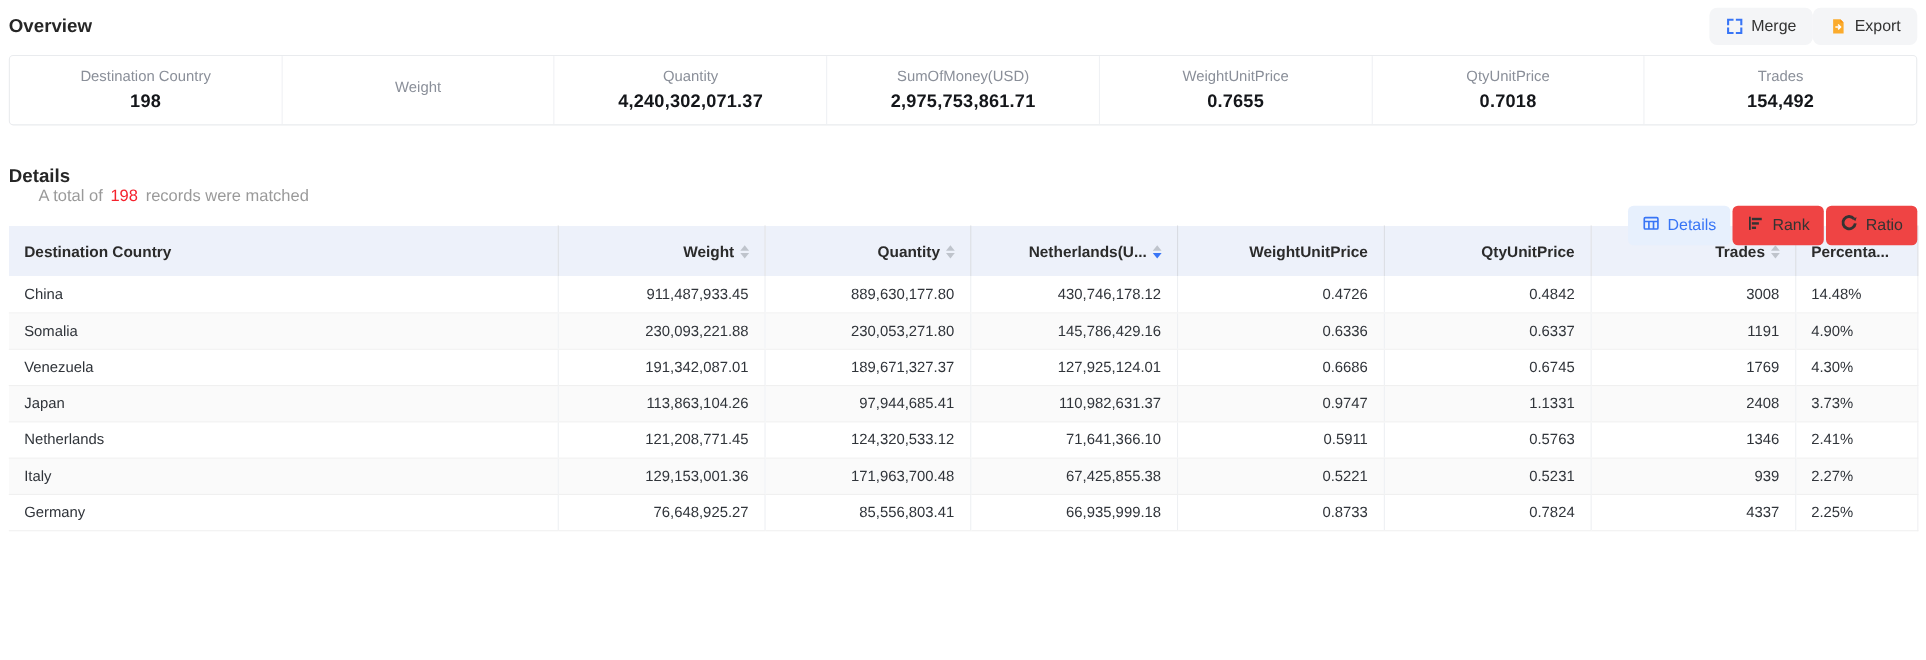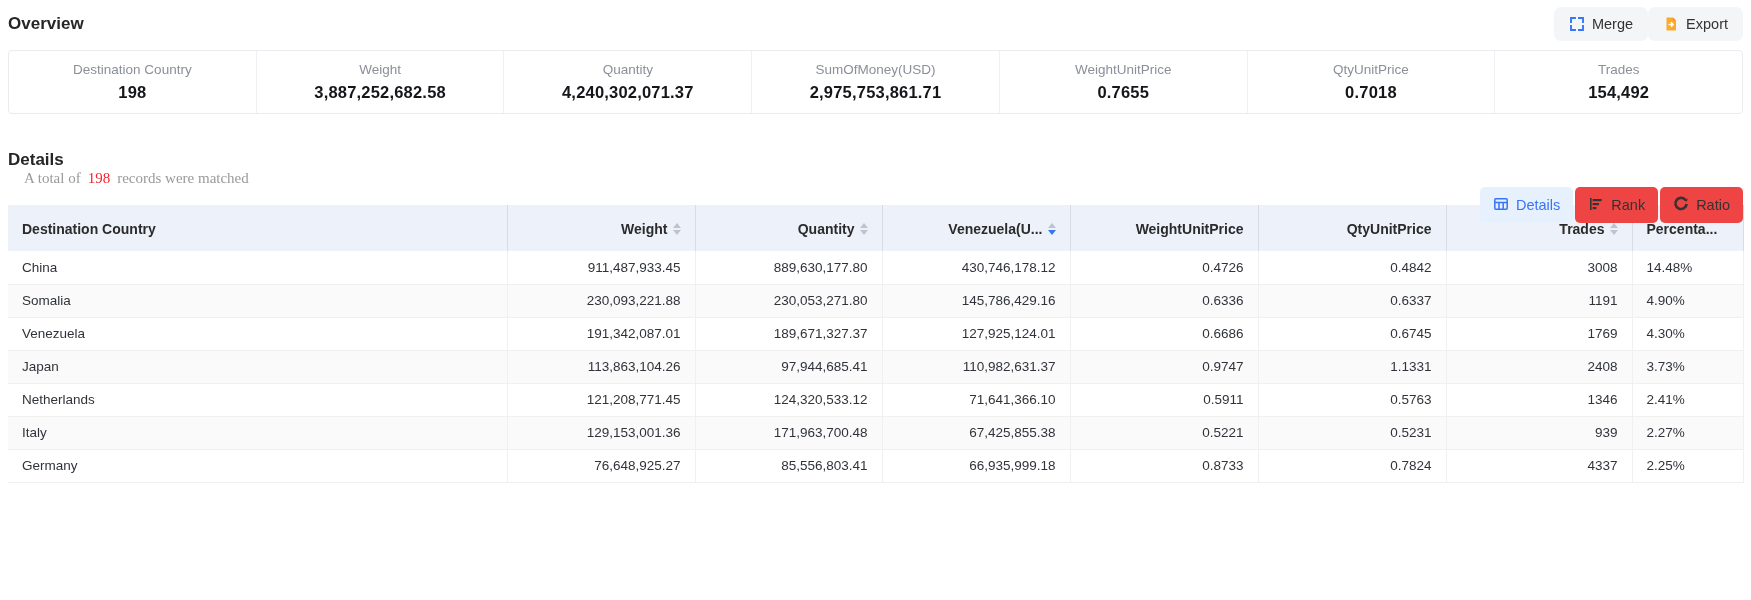--- a/index.html
+++ b/index.html
@@ -31,21 +31,21 @@
     margin-top:12px;height:64px;border:1px solid #e9ebee;border-radius:4px;
     display:flex;align-items:stretch;background:#fff;
   }
   .stat-cell{flex:1;display:flex;flex-direction:column;justify-content:center;text-align:center;}
   .stat-cell + .stat-cell{border-left:1px solid #eff1f4;}
   .stat-label{color:#8a8f99;font-size:13.5px;margin-bottom:6px;}
   .stat-value{color:#14161a;font-size:16.5px;font-weight:bold;letter-spacing:.2px;}
   
   .details-bar{margin-top:36px;display:flex;align-items:flex-start;height:38px;flex-direction:column;}
   .details-title{font-size:17px;font-weight:bold;color:#262626;}
-  .summary{margin-left:16px;color:#9a9a9a;font-size:15px;font-family:Liberation Serif, serif;}
+  .summary{margin-left:27px;color:#9a9a9a;font-size:15px;}
   .summary .count{color:var(--count-red);margin:0 7px;}
   .view-switch{margin-left:auto;display:flex;gap:2px;}
   .view-btn{
     height:36px;padding:0 13px;border:none;border-radius:5px;background:#ef4444;
     display:inline-flex;align-items:center;gap:7px;font-size:14.5px;color:#333;
     font-family:inherit;cursor:pointer;
   }
   .view-btn.active{background:var(--active-view-bg);color:var(--accent);}
   
   table{margin-top:17px;width:1735px;border-collapse:collapse;table-layout:fixed;}
@@ -102,21 +102,20 @@
     </div>
   </div>
 
   <div class="stats-card" id="stats-card">
       <div class="stat-cell">
         <div class="stat-label">Destination Country</div>
         <div class="stat-value">198</div>
       </div>
       <div class="stat-cell">
         <div class="stat-label">Weight</div>
-        <div class="stat-value">3,887,252,682.58</div>
       </div>
       <div class="stat-cell">
         <div class="stat-label">Quantity</div>
         <div class="stat-value">4,240,302,071.37</div>
       </div>
       <div class="stat-cell">
         <div class="stat-label">SumOfMoney(USD)</div>
         <div class="stat-value">2,975,753,861.71</div>
       </div>
       <div class="stat-cell">
@@ -187,21 +186,21 @@
               </span>
             </span></th>
           <th class="ar"><span class="th-inner">
               <span>Quantity</span>
               <span class="sorter">
                 <span class="caret up"></span>
                 <span class="caret down"></span>
               </span>
             </span></th>
           <th class="ar"><span class="th-inner">
-              <span>Venezuela(U...</span>
+              <span>Netherlands(U...</span>
               <span class="sorter">
                 <span class="caret up"></span>
                 <span class="caret down active"></span>
               </span>
             </span></th>
           <th class="ar"><span class="th-inner">
               <span>WeightUnitPrice</span>
             </span></th>
           <th class="ar"><span class="th-inner">
               <span>QtyUnitPrice</span>

